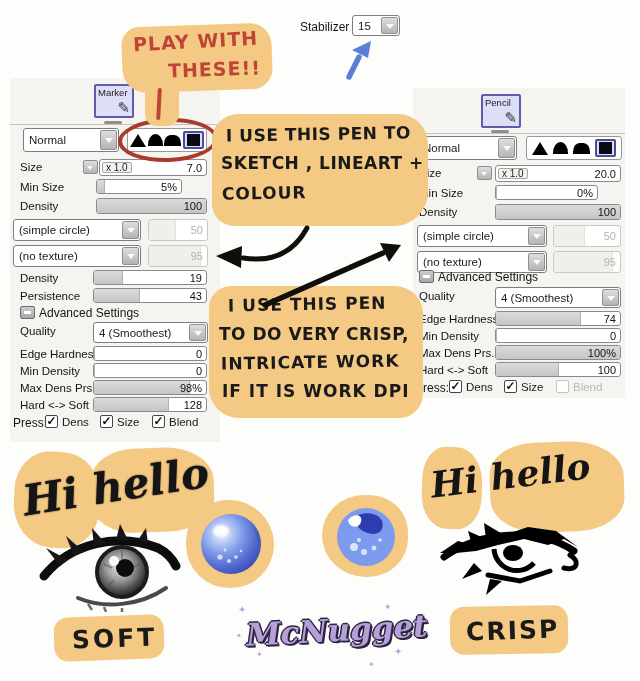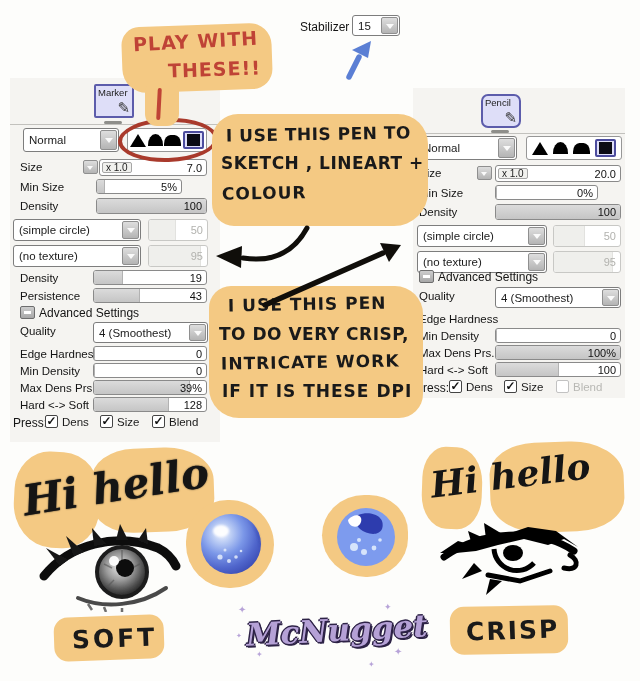--- a/index.html
+++ b/index.html
@@ -142,41 +142,41 @@
     <span class="bval">0</span>
   </div>
   <span class="lbl" style="left:10px;top:287px;">Min Density</span>
   <div class="bar" style="left:83px;top:285px;width:114px;height:15px;">
     <span class="fill" style="width: 0%;"></span>
     <span class="bval">0</span>
   </div>
   <span class="lbl" style="left:10px;top:304px;">Max Dens Prs.</span>
   <div class="bar" style="left:83px;top:302px;width:114px;height:15px;">
     <span class="fill" style="width: 85%;"></span>
-    <span class="bval">39%</span>
+    <span class="bval">98%</span>
   </div>
   <span class="lbl" style="left:10px;top:321px;">Hard &lt;-&gt; Soft</span>
   <div class="bar" style="left:83px;top:319px;width:114px;height:15px;">
     <span class="fill" style="width: 66%;"></span>
     <span class="bval">128</span>
   </div>
 
   <span class="lbl" style="left:3px;top:338px;font-size:12px;">Press:</span>
   <span class="checkbox" style="left:35px;top:337px;">✓</span>
   <span class="cb-lbl" style="left:52px;top:338px;">Dens</span>
   <span class="checkbox" style="left:90px;top:337px;">✓</span>
   <span class="cb-lbl" style="left:107px;top:338px;">Size</span>
   <span class="checkbox" style="left:142px;top:337px;">✓</span>
   <span class="cb-lbl" style="left:159px;top:338px;">Blend</span>
 </div>
 
 <div class="red-ellipse" style="left:118px;top:118px;width:100px;height:44px;transform:rotate(-2deg);"></div>
 
 <div class="panel" style="left:413px;top:88px;width:212px;height:310px;">
-  <div class="tool-btn" style="left:68px;top:6px;border-radius:7px;">
+  <div class="tool-btn" style="left:68px;top:6px;">
     <div class="tname">Pencil</div>
     <div class="tglyph">✎</div>
   </div>
   <div class="divider" style="left:0;top:45px;width:212px;"></div>
   <div class="divider-dash" style="left:78px;top:42px;width:18px;"></div>
 
   <div class="dropdown" style="left:4px;top:48px;width:100px;height:24px;">
     <span class="dtext">Normal</span>
     <span class="dd-btn"></span>
   </div>
@@ -229,20 +229,24 @@
   <div class="adv-btn" style="left:6px;top:182px;"></div>
   <span class="lbl" style="left:25px;top:182px;font-size:12px;">Advanced Settings</span>
 
   <span class="lbl" style="left:6px;top:202px;">Quality</span>
   <div class="dropdown" style="left:82px;top:199px;width:126px;height:21px;">
     <span class="dtext">4 (Smoothest)</span>
     <span class="dd-btn"></span>
   </div>
 
   <span class="lbl" style="left:6px;top:225px;">Edge Hardness</span>
+  <div class="bar" style="left:82px;top:223px;width:126px;height:15px;">
+    <span class="fill" style="width: 68%;"></span>
+    <span class="bval">74</span>
+  </div>
   <span class="lbl" style="left:6px;top:242px;">Min Density</span>
   <div class="bar" style="left:82px;top:240px;width:126px;height:15px;">
     <span class="fill" style="width: 0%;"></span>
     <span class="bval">0</span>
   </div>
   <span class="lbl" style="left:6px;top:259px;">Max Dens Prs.</span>
   <div class="bar" style="left:82px;top:257px;width:126px;height:15px;">
     <span class="fill" style="width: 100%;"></span>
     <span class="bval">100%</span>
   </div>
@@ -269,21 +273,21 @@
 
 <div class="blob" style="left:212px;top:114px;width:216px;height:112px;border-radius:26px 30px 34px 22px;"></div>
 <span class="hand" style="left:226px;top:124px;font-size:17px;letter-spacing:0.5px;transform:rotate(-1deg);">I USE THIS PEN TO</span>
 <span class="hand" style="left:221px;top:153px;font-size:17px;letter-spacing:0.5px;">SKETCH , LINEART +</span>
 <span class="hand" style="left:222px;top:183px;font-size:17px;letter-spacing:1px;transform:rotate(-1deg);">COLOUR</span>
 
 <div class="blob" style="left:209px;top:286px;width:214px;height:132px;border-radius:22px 28px 24px 30px;"></div>
 <span class="hand" style="left:228px;top:294px;font-size:17px;letter-spacing:1px;transform:rotate(-1deg);">I USE THIS PEN</span>
 <span class="hand" style="left:219px;top:324px;font-size:17px;letter-spacing:0.5px;">TO DO VERY CRISP,</span>
 <span class="hand" style="left:221px;top:352px;font-size:17px;letter-spacing:1px;transform:rotate(-1deg);">INTRICATE WORK</span>
-<span class="hand" style="left:222px;top:381px;font-size:17px;letter-spacing:1px;">IF IT IS THESE DPI</span>
+<span class="hand" style="left:222px;top:381px;font-size:17px;letter-spacing:1px;">IF IT IS WORK DPI</span>
 
 <svg class="abs" style="left:205px;top:215px;" width="230" height="100" viewBox="0 0 230 100">
   <path d="M102,13 Q82,50 38,43" stroke="#100e0a" stroke-width="5" fill="none" stroke-linecap="round"></path>
   <polygon points="11,41 37,31 36,53" fill="#100e0a"></polygon>
   <path d="M60,90 L178,38" stroke="#100e0a" stroke-width="5.5" fill="none" stroke-linecap="round"></path>
   <polygon points="196,30 184,47 175,28" fill="#100e0a"></polygon>
 </svg>
 
 <div class="blob" style="left:14px;top:452px;width:86px;height:96px;border-radius:40% 45% 42% 46%;transform:rotate(3deg);"></div>
 <div class="blob" style="left:92px;top:448px;width:122px;height:84px;border-radius:35% 40% 38% 34%;transform:rotate(-2deg);"></div>

